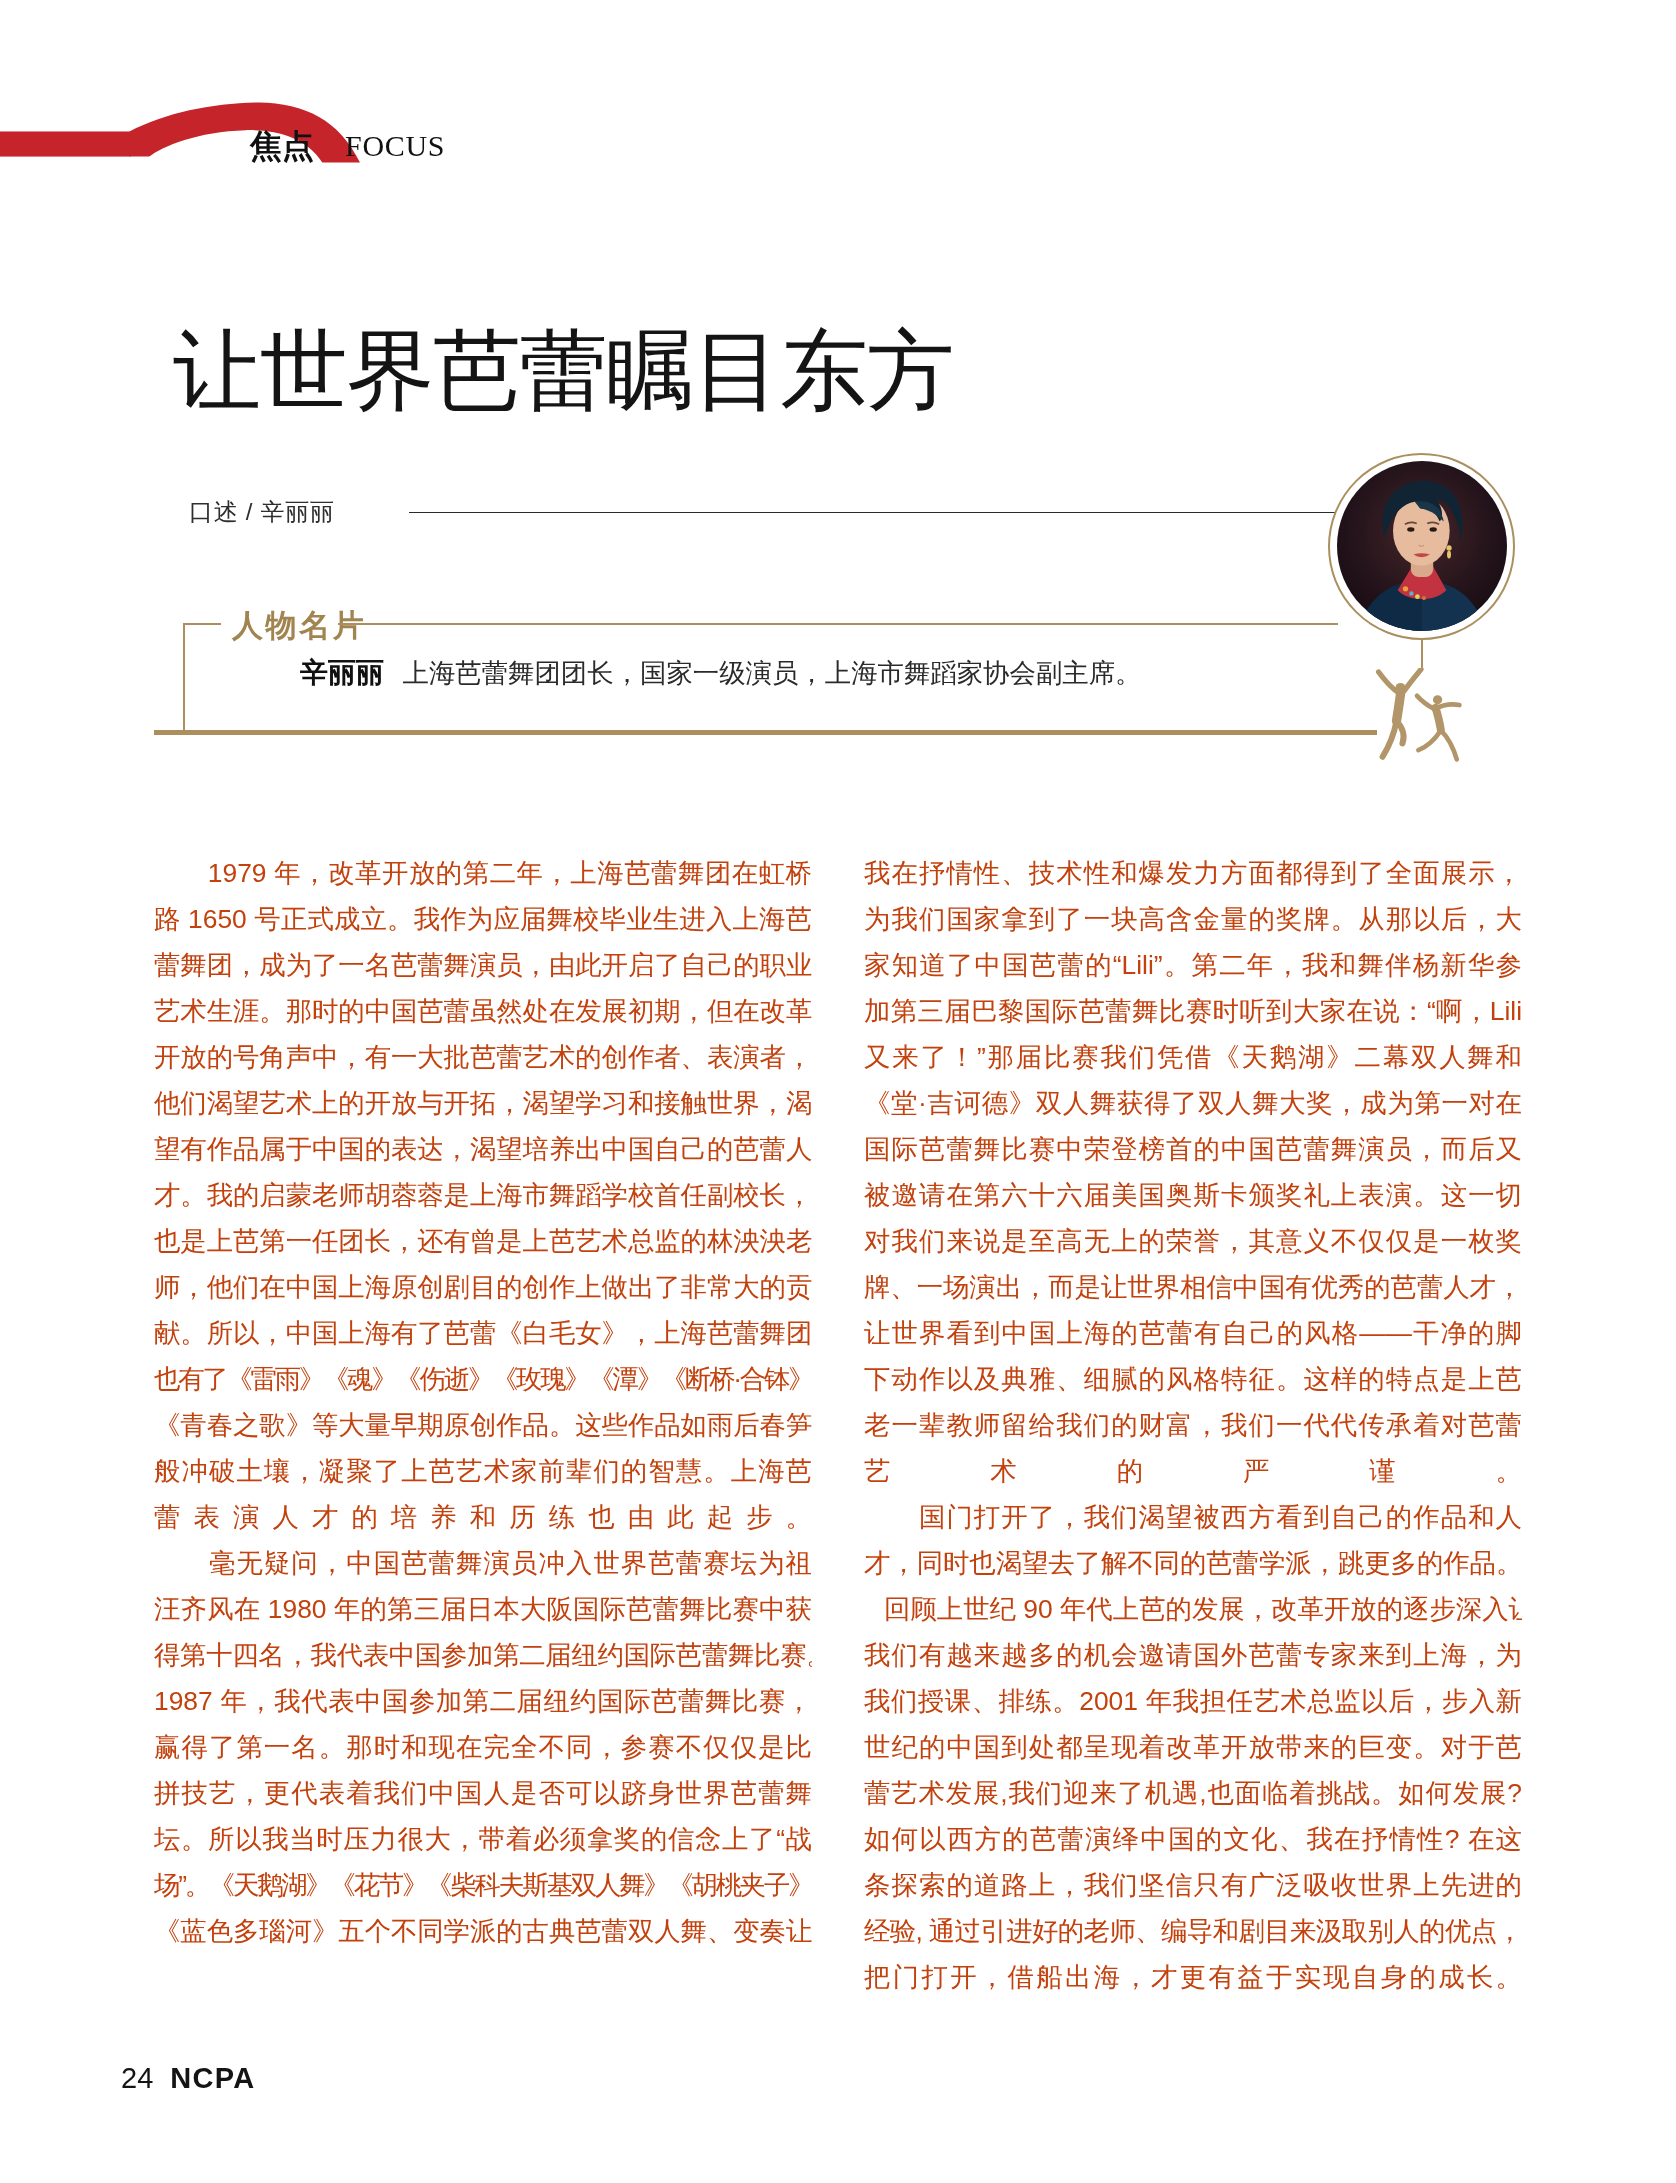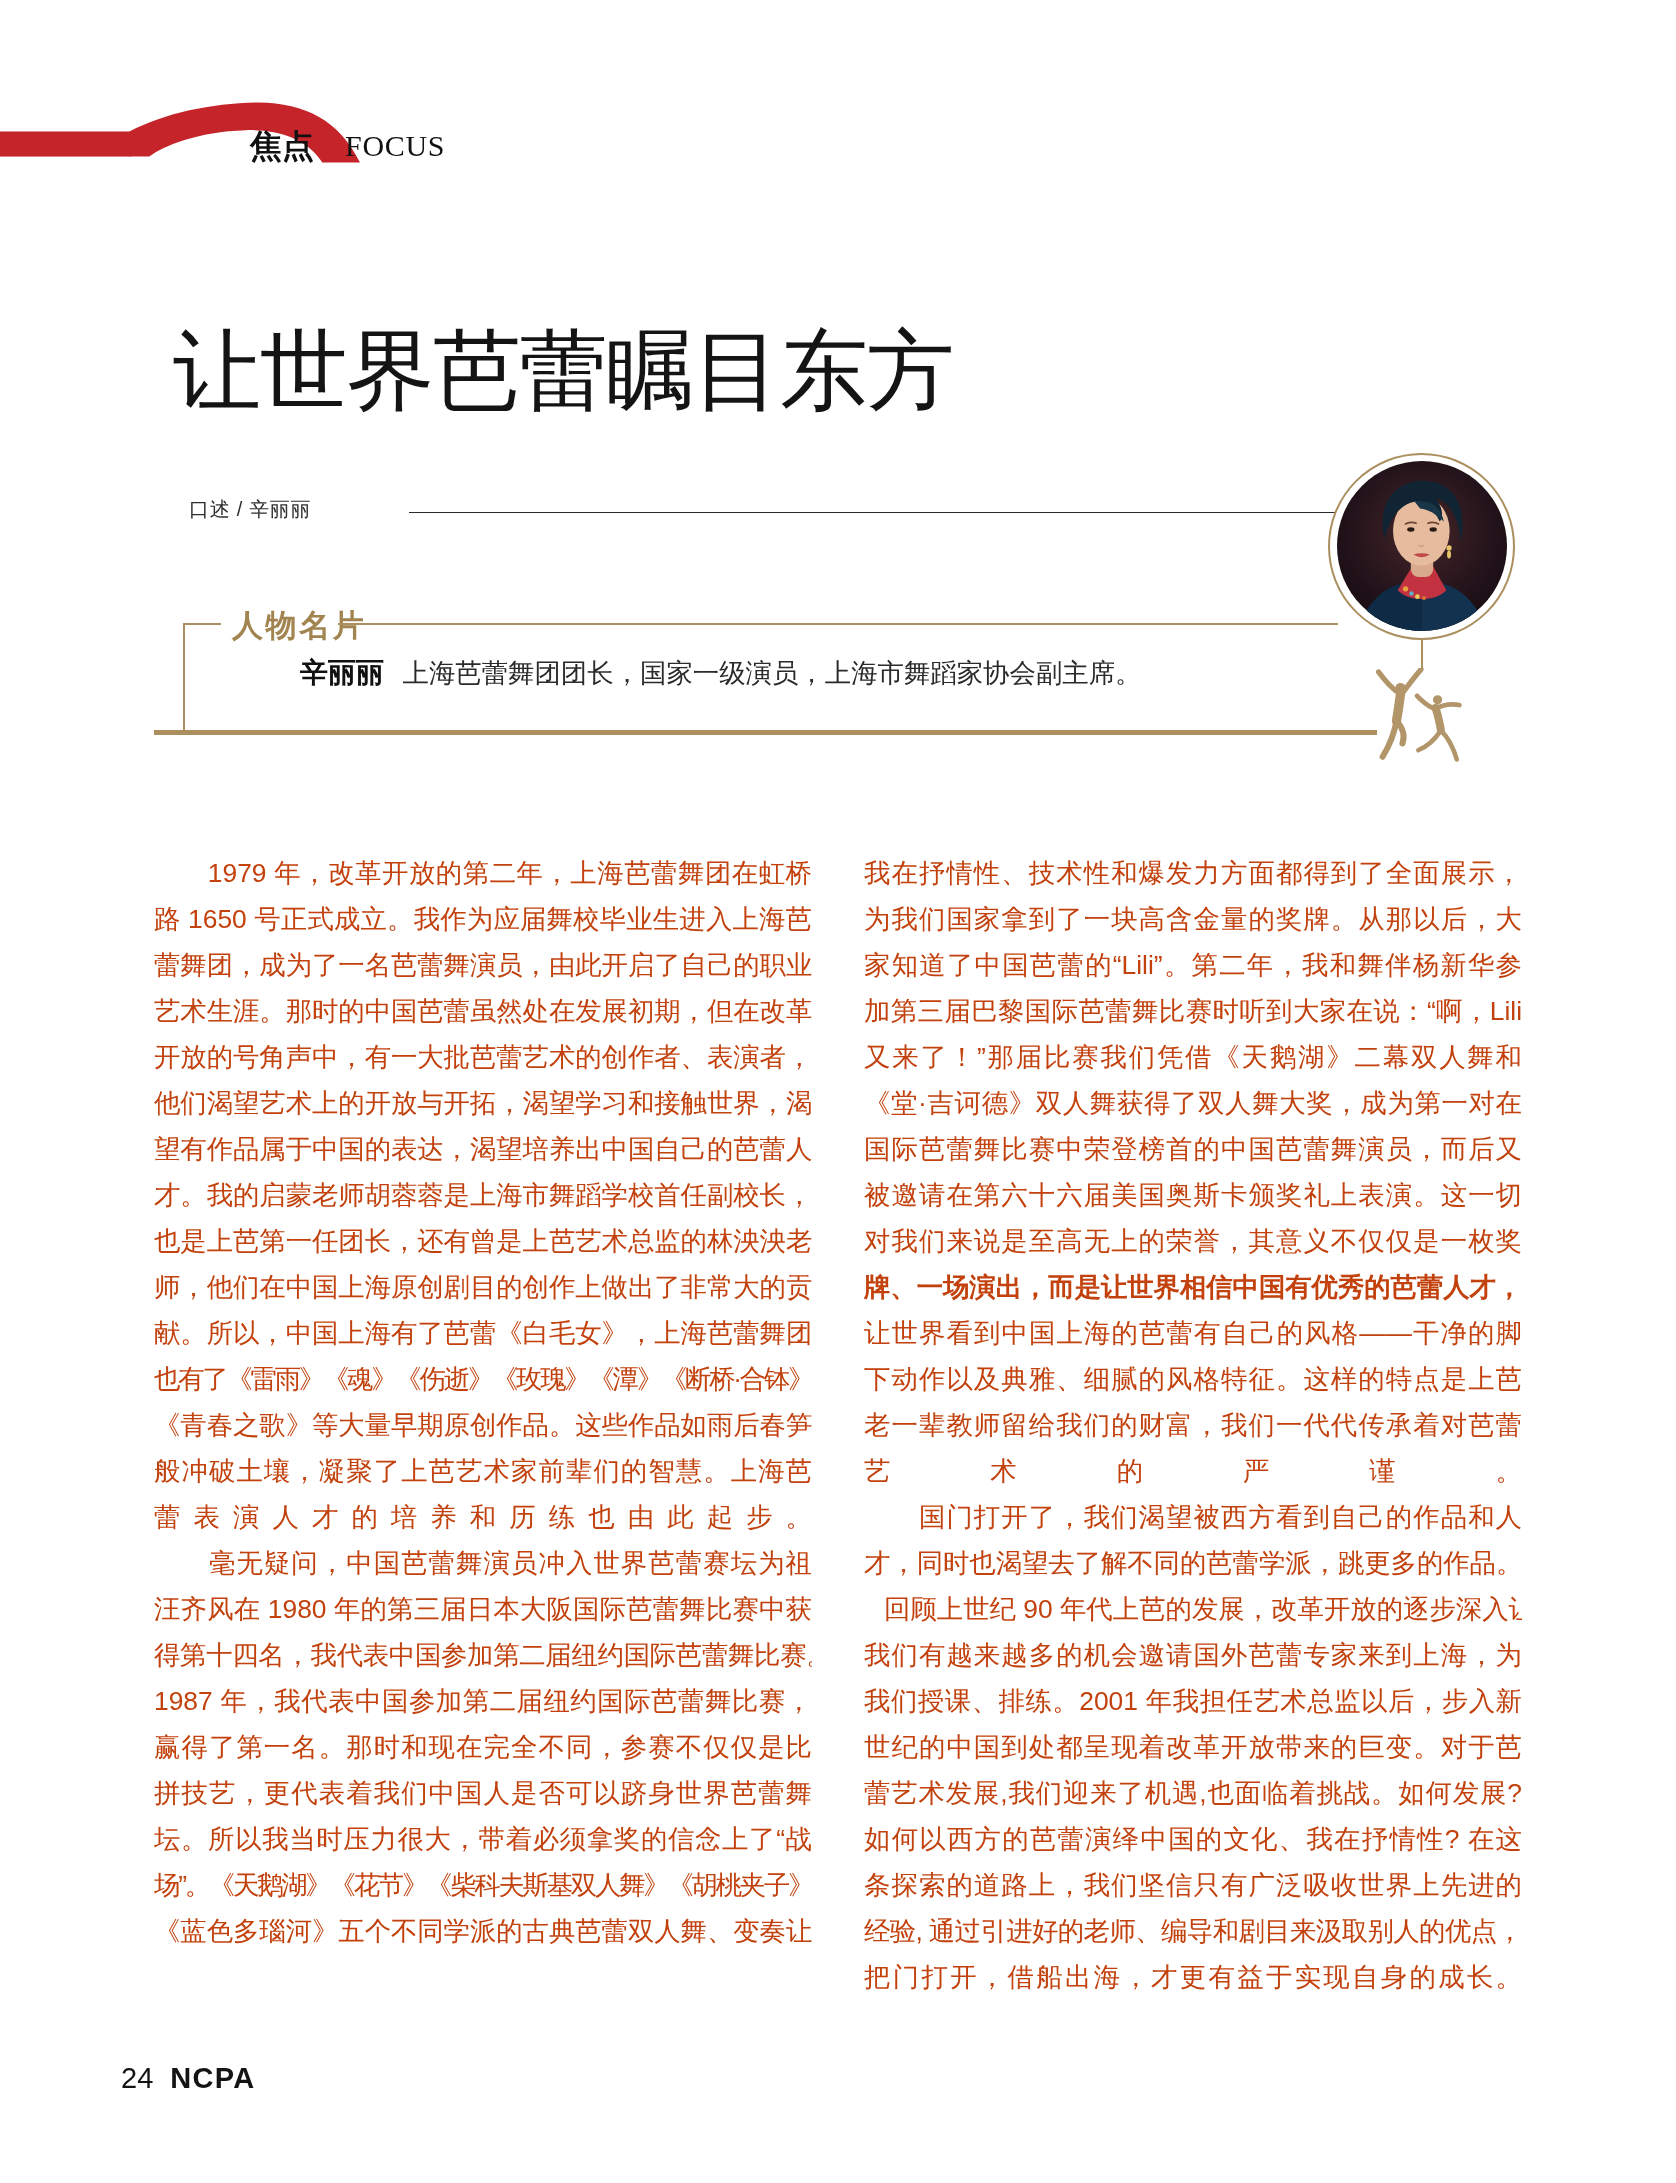--- a/index.html
+++ b/index.html
@@ -20,21 +20,21 @@
     font-family:"Liberation Serif",serif;color:#111;letter-spacing:0.7px;
   }
 
   
   #article-title{
     position:absolute;left:173px;top:312px;
     font-family:"Liberation Serif",serif;font-size:88px;font-weight:400;
     letter-spacing:-1.3px;color:#141414;white-space:nowrap;
   }
   #byline{
-    position:absolute;left:189px;top:496px;font-size:20px;color:#2e2e2e;
+    position:absolute;left:189px;top:496px;font-size:24px;color:#2e2e2e;
     letter-spacing:0.7px;white-space:nowrap;
   }
   #byline-rule{
     position:absolute;left:409px;top:512px;width:926px;height:1.3px;background:#2b2b2b;
   }
 
   
   .gold{background:#ac8f5e;}
   #card-dash{left:183px;top:623px;width:38px;height:2px;}
   #card-title{
@@ -196,21 +196,21 @@
 <div class="col" id="col-right">
     <div class="body-line" style="text-align-last: justify;">我在抒情性、技术性和爆发力方面都得到了全面展示，</div>
     <div class="body-line" style="text-align-last: justify;">为我们国家拿到了一块高含金量的奖牌。从那以后，大</div>
     <div class="body-line" style="text-align-last: justify;">家知道了中国芭蕾的“Lili”。第二年，我和舞伴杨新华参</div>
     <div class="body-line" style="text-align-last: justify;">加第三届巴黎国际芭蕾舞比赛时听到大家在说：“啊，Lili</div>
     <div class="body-line" style="text-align-last: justify;">又来了！”那届比赛我们凭借《天鹅湖》二幕双人舞和</div>
     <div class="body-line" style="text-align-last: justify;">《堂·吉诃德》双人舞获得了双人舞大奖，成为第一对在</div>
     <div class="body-line" style="text-align-last: justify;">国际芭蕾舞比赛中荣登榜首的中国芭蕾舞演员，而后又</div>
     <div class="body-line" style="text-align-last: justify;">被邀请在第六十六届美国奥斯卡颁奖礼上表演。这一切</div>
     <div class="body-line" style="text-align-last: justify;">对我们来说是至高无上的荣誉，其意义不仅仅是一枚奖</div>
-    <div class="body-line" style="text-align-last: justify; letter-spacing: -0.3px; font-weight: bold;">牌、一场演出，而是让世界相信中国有优秀的芭蕾人才，</div>
+    <div class="body-line" style="text-align-last: justify; letter-spacing: -0.3px;">牌、一场演出，而是让世界相信中国有优秀的芭蕾人才，</div>
     <div class="body-line" style="text-align-last: justify;">让世界看到中国上海的芭蕾有自己的风格——干净的脚</div>
     <div class="body-line" style="text-align-last: justify;">下动作以及典雅、细腻的风格特征。这样的特点是上芭</div>
     <div class="body-line" style="text-align-last: justify;">老一辈教师留给我们的财富，我们一代代传承着对芭蕾</div>
     <div class="body-line" style="text-align-last: justify;">艺术的严谨。</div>
     <div class="body-line" style="text-align-last: justify;">　　国门打开了，我们渴望被西方看到自己的作品和人</div>
     <div class="body-line" style="text-align-last: justify; letter-spacing: -0.3px;">才，同时也渴望去了解不同的芭蕾学派，跳更多的作品。</div>
     <div class="body-line" style="text-align-last: justify; margin-left: 20px;">回顾上世纪 90 年代上芭的发展，改革开放的逐步深入让</div>
     <div class="body-line" style="text-align-last: justify;">我们有越来越多的机会邀请国外芭蕾专家来到上海，为</div>
     <div class="body-line" style="text-align-last: justify;">我们授课、排练。2001 年我担任艺术总监以后，步入新</div>
     <div class="body-line" style="text-align-last: justify;">世纪的中国到处都呈现着改革开放带来的巨变。对于芭</div>

